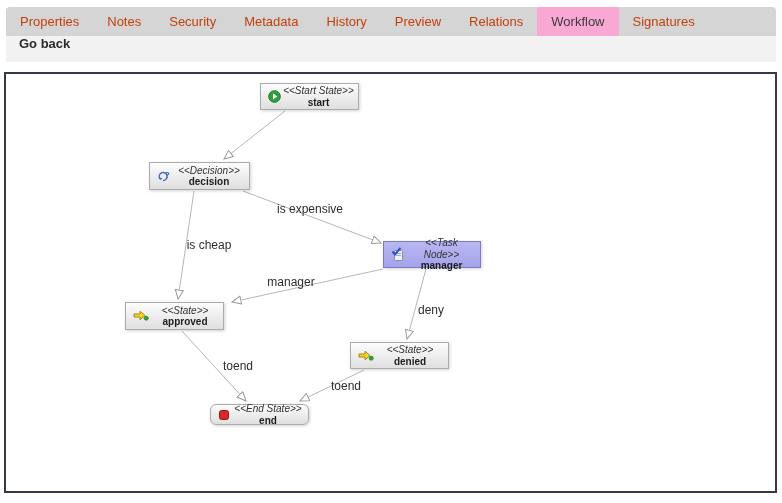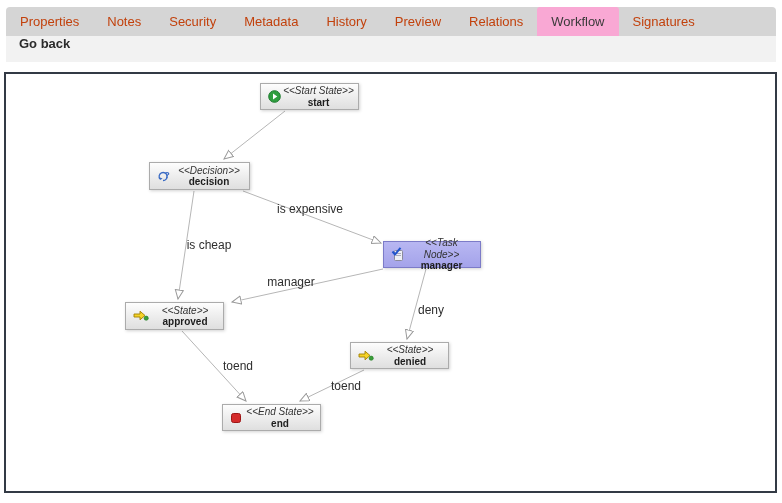--- a/index.html
+++ b/index.html
@@ -137,21 +137,21 @@
             <path d="M1,4 L7,4 L7,1.2 L12,5.5 L7,9.8 L7,7 L1,7 z" fill="#f5d327" stroke="#a08000" stroke-width="0.9"></path>
             <circle cx="13.2" cy="8.2" r="2.1" fill="#3a9e3a" stroke="#1f7a1f" stroke-width="0.6"></circle>
           </svg>
       </span>
       <div class="ntext">
         <div class="stereo">&lt;&lt;State&gt;&gt;</div>
         <div class="nname">denied</div>
       </div>
     </div>
 
-    <div class="node" style="left:216px; top:330px; width:99px; height:27px;">
+    <div class="node" style="left:204px; top:330px; width:99px; height:21px;border-radius:6px;">
       <span class="nicon">
         <svg width="12" height="12" viewBox="0 0 12 12">
             <rect x="1.5" y="1.5" width="9" height="9" rx="2" fill="#d42a2a" stroke="#9c1515" stroke-width="1"></rect>
           </svg>
       </span>
       <div class="ntext">
         <div class="stereo">&lt;&lt;End State&gt;&gt;</div>
         <div class="nname">end</div>
       </div>
     </div>

